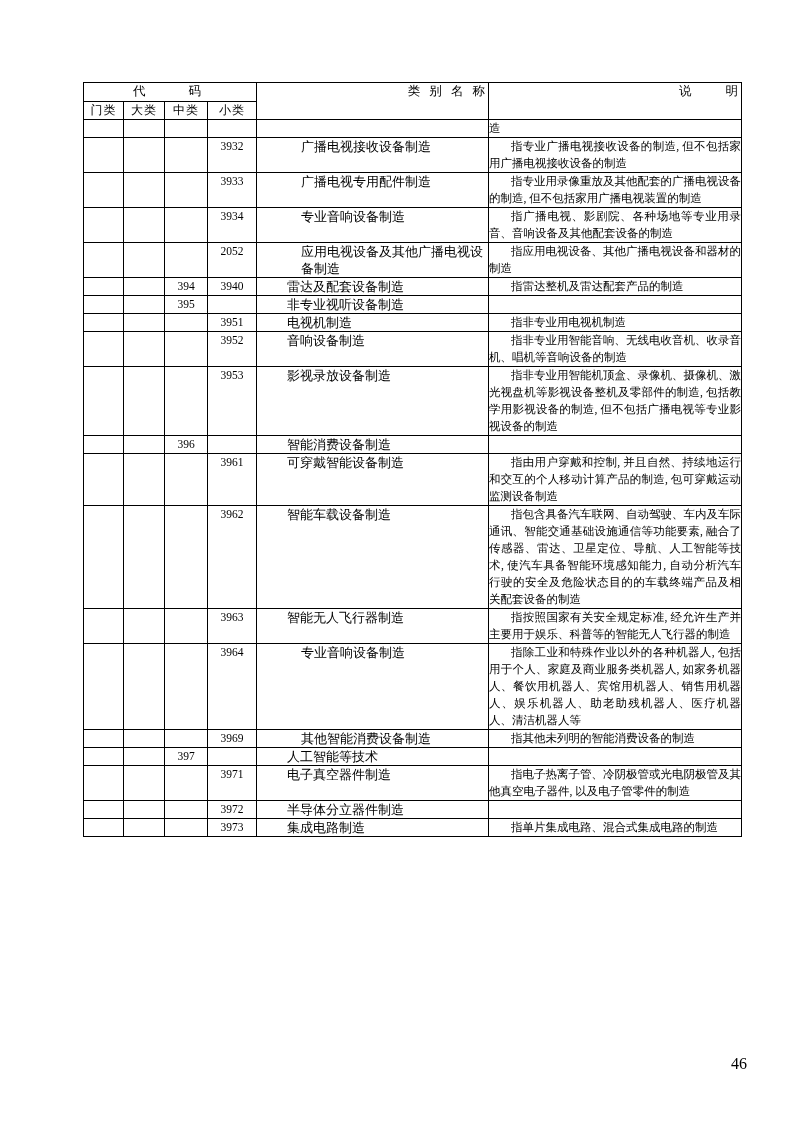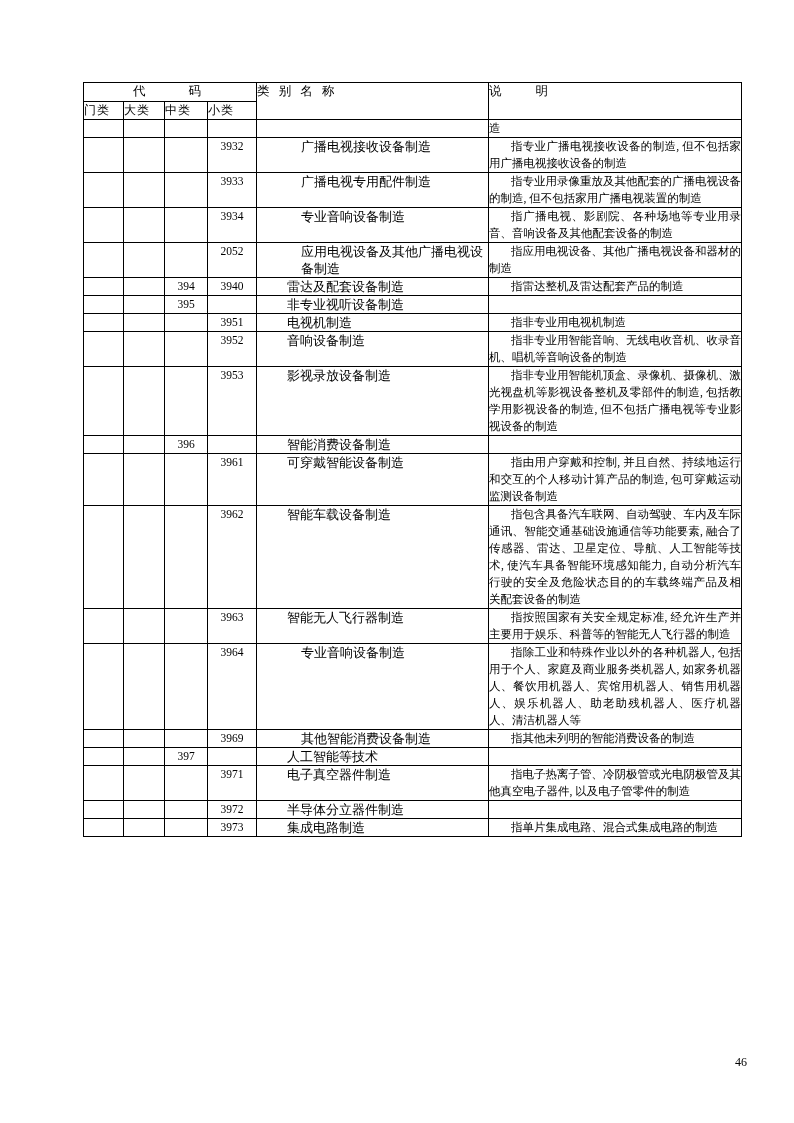--- a/index.html
+++ b/index.html
@@ -37,26 +37,27 @@
   }
   
   .hdr-code {
     text-align: center;
     font-size: 12.5px;
     letter-spacing: 6px;
     padding: 4px 0 3px 0;
     height: 18px;
   }
   .hdr-sub {
+    text-align: center;
     font-size: 12px;
     padding: 4px 0 4px 0;
     letter-spacing: 1px;
   }
   .hdr-name, .hdr-desc {
-    text-align: left;
+    text-align: right;
     font-size: 12.5px;
     letter-spacing: 3px;
     vertical-align: middle;
   }
   
   col.c1 { width: 40px; }
   col.c2 { width: 41px; }
   col.c3 { width: 43px; }
   col.c4 { width: 49px; }
   col.c5 { width: 232px; }
@@ -91,21 +92,21 @@
     text-indent: 22px;
     display: block;
   }
   td.desc .p.cont {
     text-indent: 0;
   }
   .pageno {
     position: absolute;
     right: 62px;
     top: 1055px;
-    font-size: 12px;
+    font-size: 16px;
     font-family: "Liberation Serif", serif;
     text-align: right;
   }
   .blank { height: 16px; }
 </style>
 </head>
 <body>
 
 <div class="page">
 

